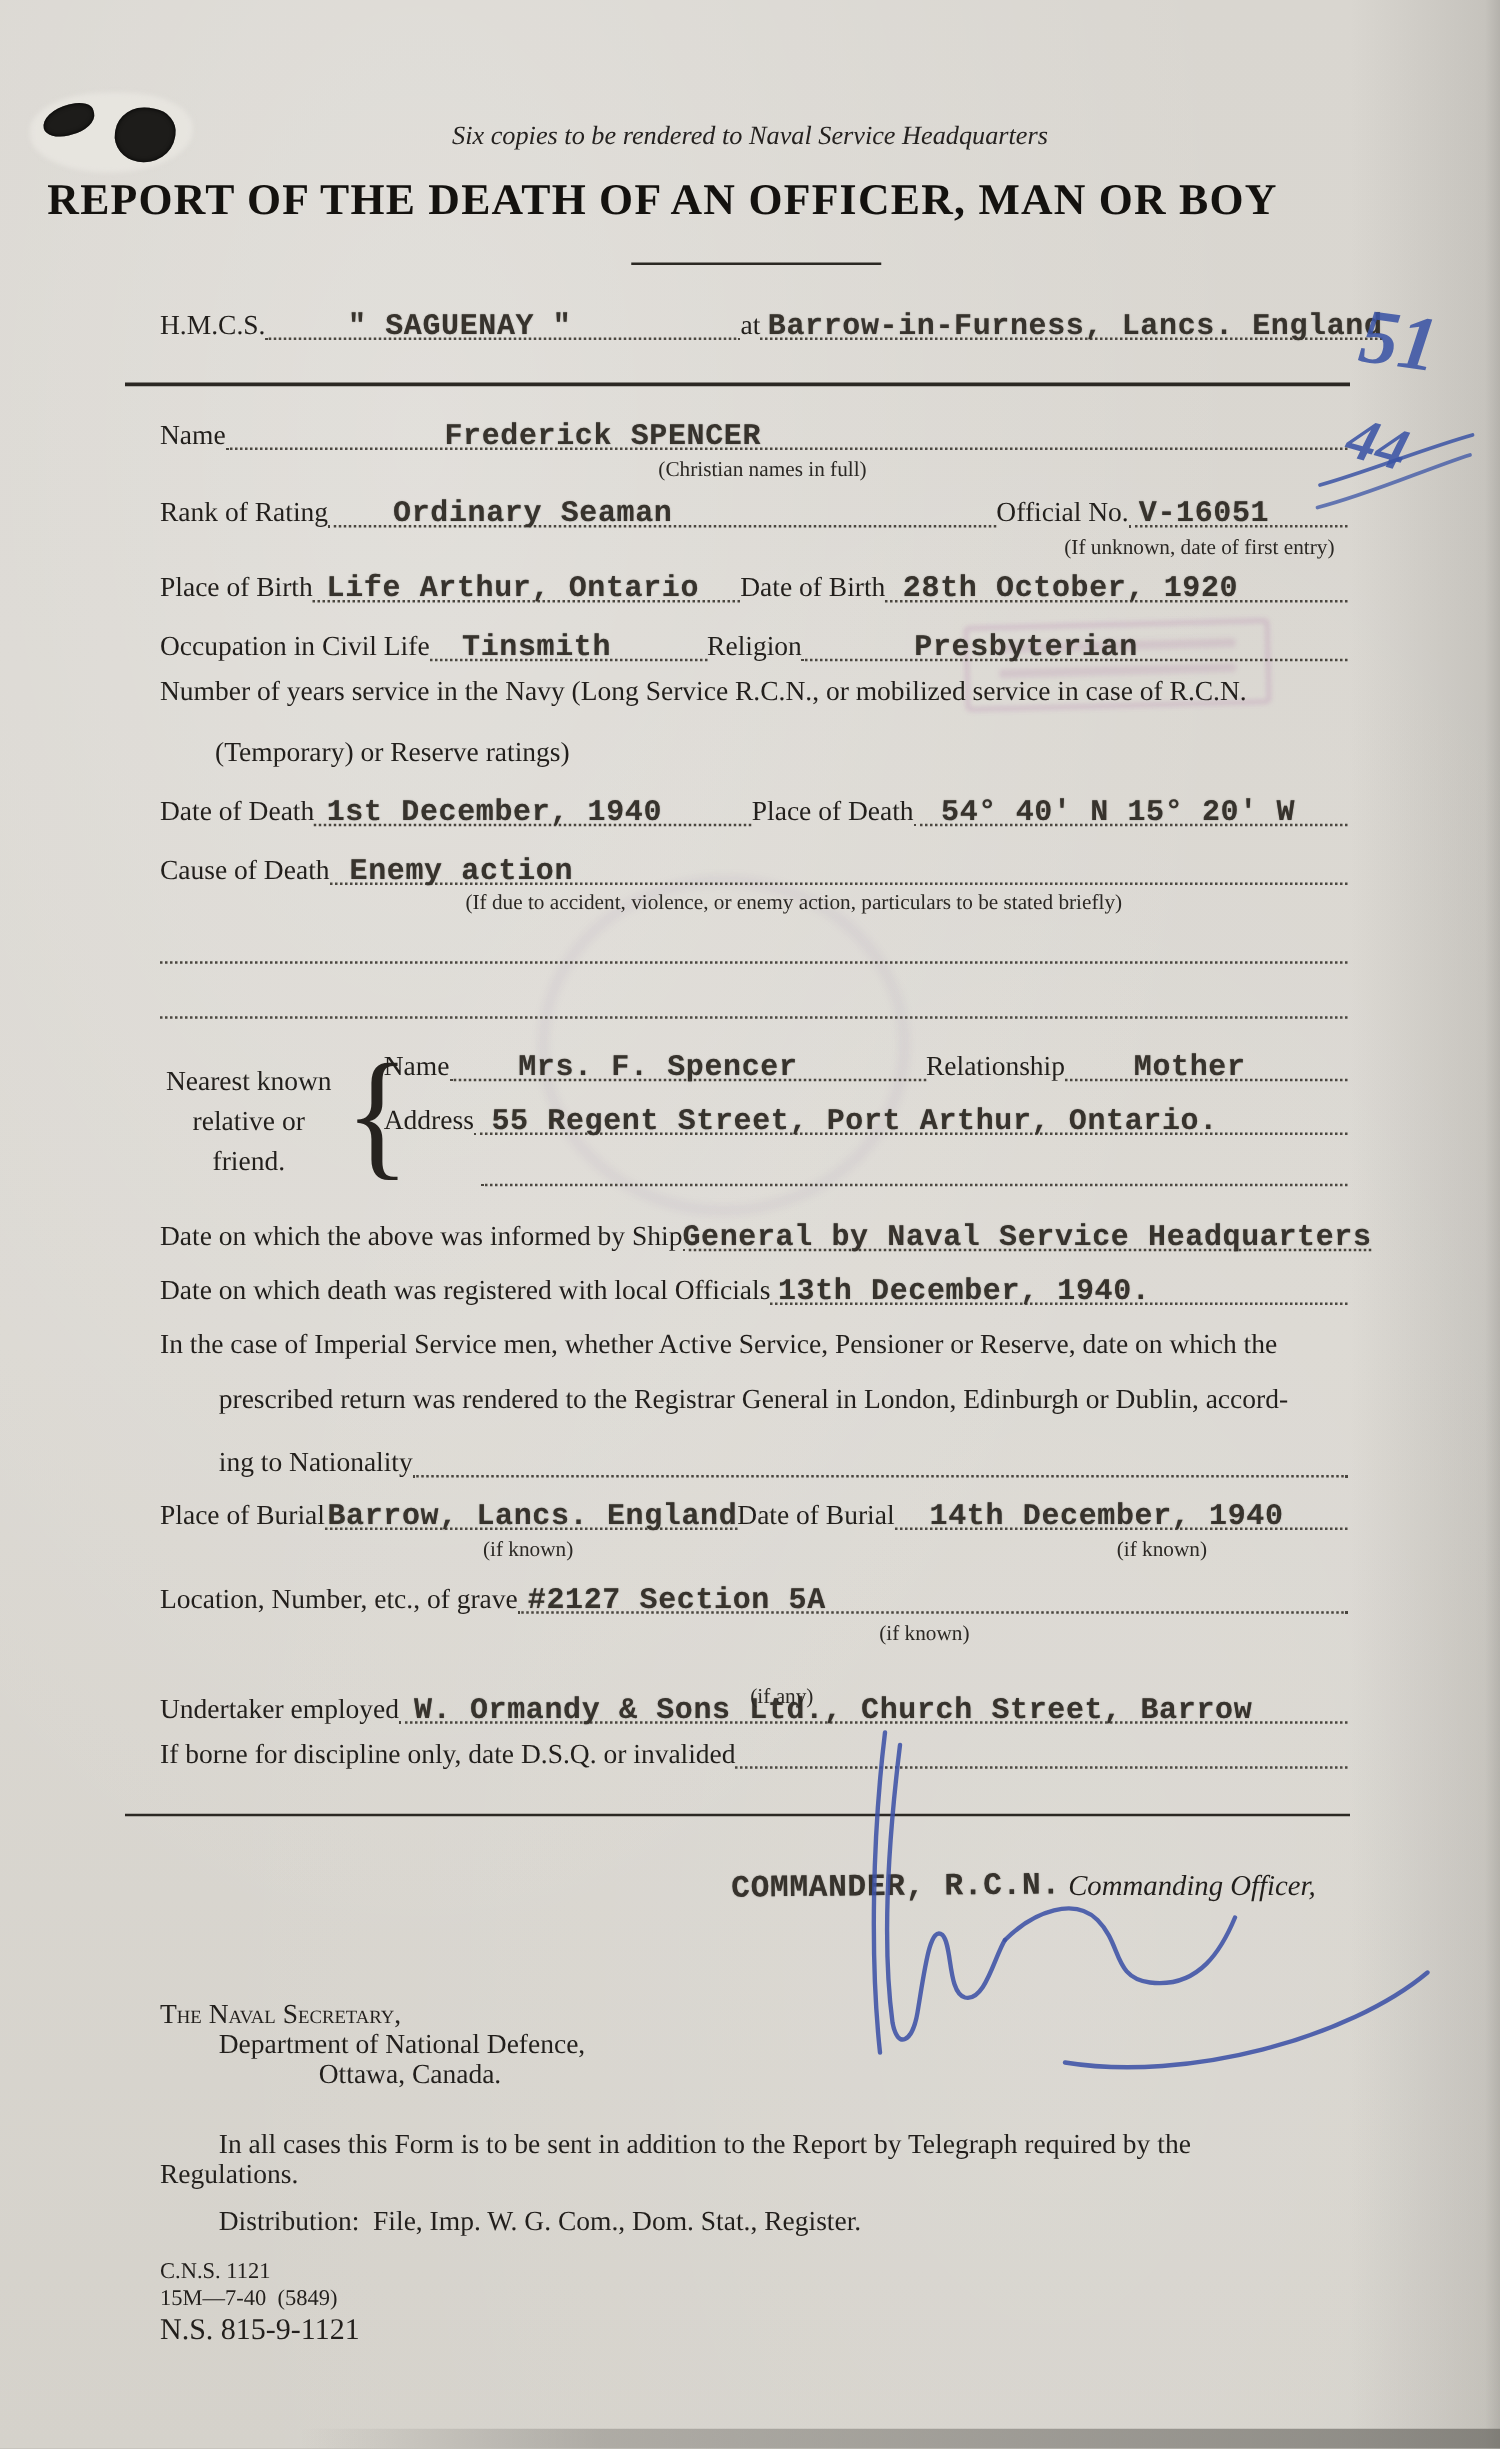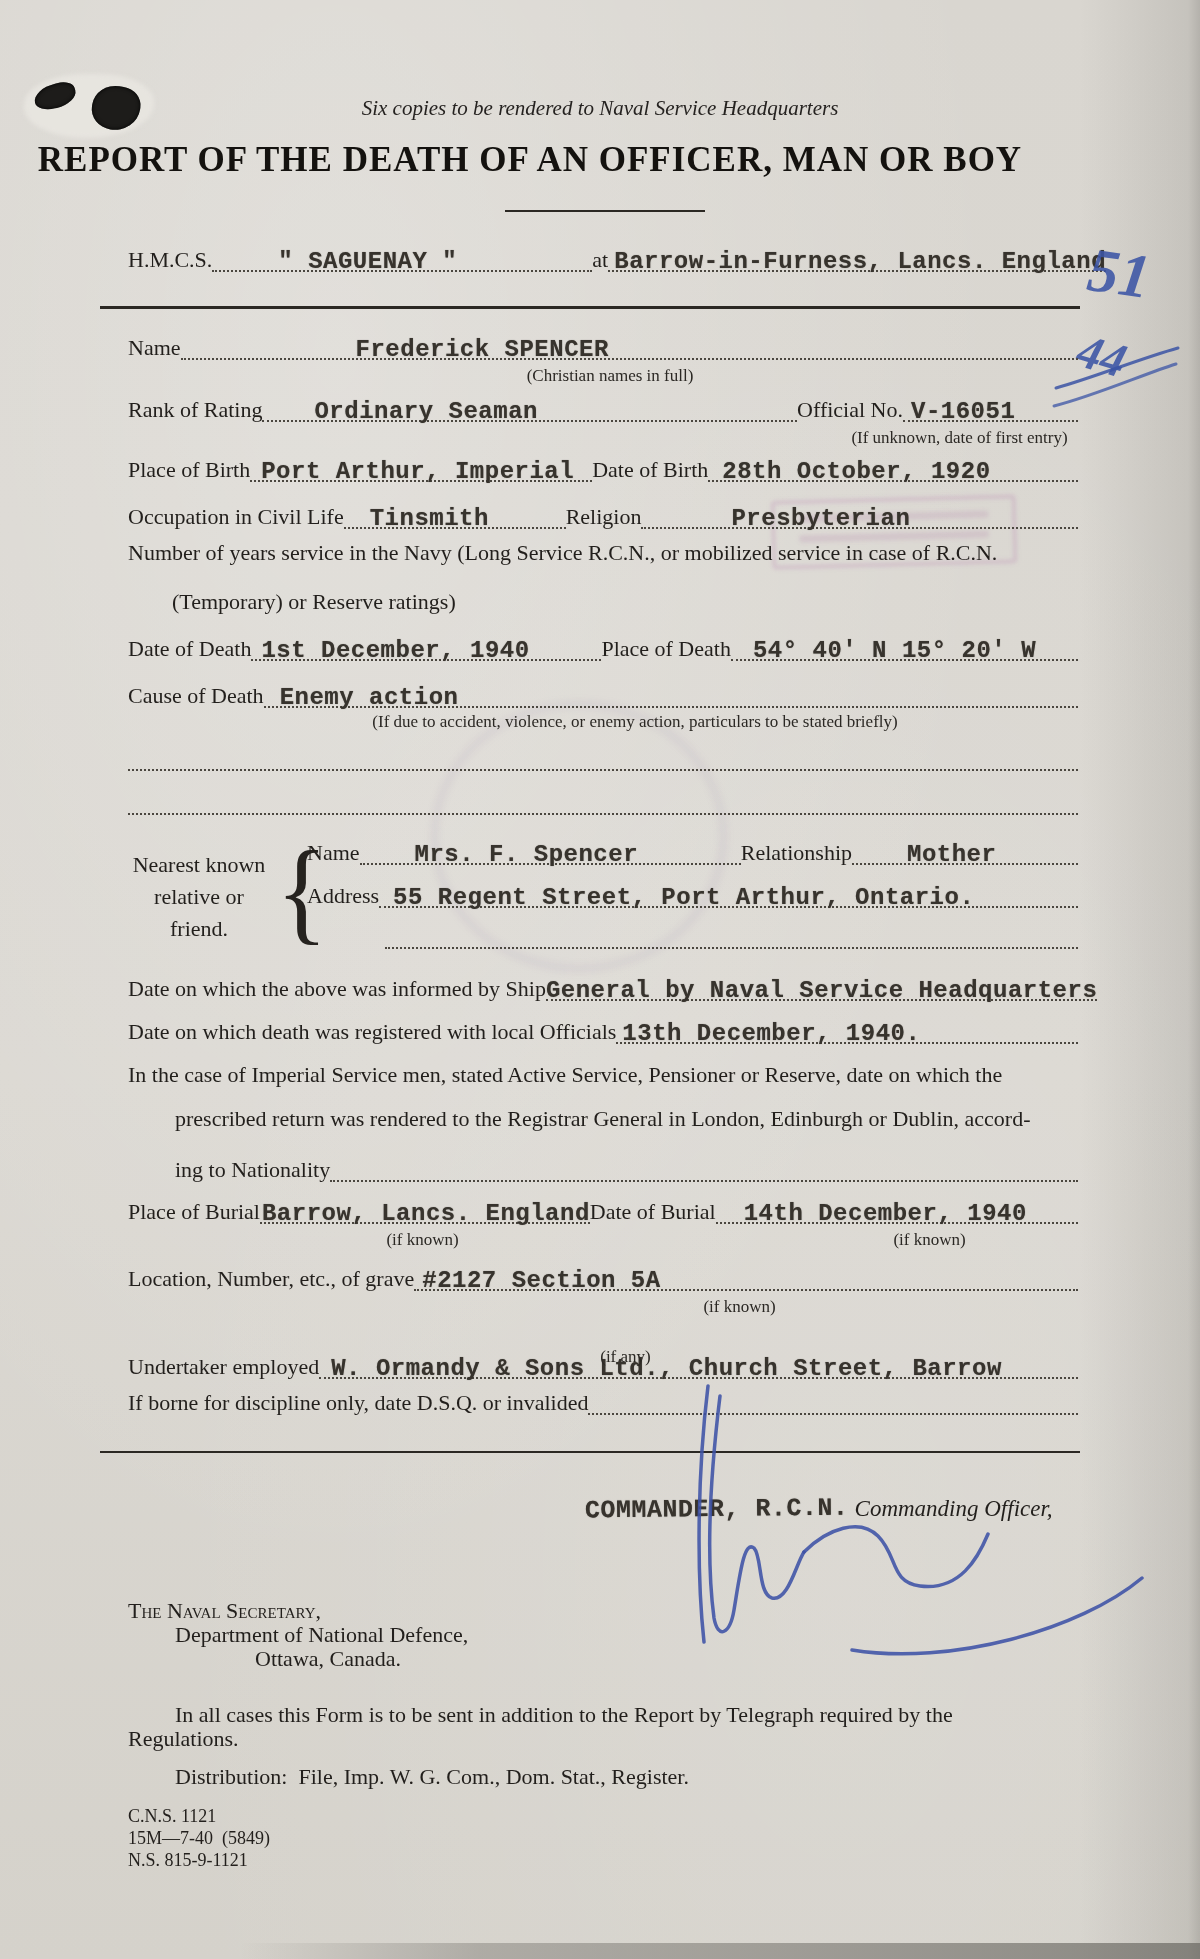--- a/index.html
+++ b/index.html
@@ -96,21 +96,21 @@
     <span class="lbl serif">Official No.</span>
     <span class="fill fw" style="flex-basis:175px;">
         <span class="typed" style="padding-left:8px;">V-16051</span>
       </span>
   </div>
   <div class="cap" style="top:428px;left:812px;width:295px;">(If unknown, date of first entry)</div>
 
   <div class="row" style="top:446px;left:128px;width:950px;">
     <span class="lbl serif">Place of Birth</span>
     <span class="fill fw" style="flex-basis:342px;">
-        <span class="typed" style="padding-left:11px;">Port Arthur, Imperial</span>
+        <span class="typed" style="padding-left:11px;">Life Arthur, Ontario</span>
       </span>
     <span class="lbl serif">Date of Birth</span>
     <span class="fill">
         <span class="typed" style="padding-left:14px;">28th October, 1920</span>
       </span>
   </div>
 
   <div class="row" style="top:493px;left:128px;width:950px;">
     <span class="lbl serif">Occupation in Civil Life</span>
     <span class="fill fw" style="flex-basis:222px;">
@@ -184,21 +184,21 @@
         <span class="typed">General by Naval Service Headquarters</span>
       </span>
   </div>
   <div class="row" style="top:1008px;left:128px;width:950px;">
     <span class="lbl serif">Date on which death was registered with local Officials</span>
     <span class="fill">
         <span class="typed" style="padding-left:6px;">13th December, 1940.</span>
       </span>
   </div>
 
-  <div class="pline" style="top:1062px;left:128px;width:950px;">In the case of Imperial Service men, stated Active Service, Pensioner or Reserve, date on which the</div>
+  <div class="pline" style="top:1062px;left:128px;width:950px;">In the case of Imperial Service men, whether Active Service, Pensioner or Reserve, date on which the</div>
   <div class="pline" style="top:1106px;left:175px;width:903px;">prescribed return was rendered to the Registrar General in London, Edinburgh or Dublin, accord-</div>
   <div class="row" style="top:1146px;left:175px;width:903px;">
     <span class="lbl serif">ing to Nationality</span>
     <span class="fill"></span>
   </div>
 
   <div class="row" style="top:1188px;left:128px;width:950px;">
     <span class="lbl serif">Place of Burial</span>
     <span class="fill fw" style="flex-basis:310px;">
         <span class="typed" style="padding-left:2px;">Barrow, Lancs. England</span>
@@ -252,16 +252,16 @@
   <div class="pline" style="top:1622px;left:175px;">Department of National Defence,</div>
   <div class="pline" style="top:1646px;left:255px;">Ottawa, Canada.</div>
 
   <div class="pline" style="top:1702px;left:175px;width:903px;">In all cases this Form is to be sent in addition to the Report by Telegraph required by the</div>
   <div class="pline" style="top:1726px;left:128px;">Regulations.</div>
 
   <div class="pline" style="top:1764px;left:175px;">Distribution:  File, Imp. W. G. Com., Dom. Stat., Register.</div>
 
   <div class="pline" style="top:1806px;left:128px;font-size:18px;">C.N.S. 1121</div>
   <div class="pline" style="top:1828px;left:128px;font-size:18px;">15M—7-40  (5849)</div>
-  <div class="pline" style="top:1850px;left:128px;font-size:18px;">N.S. 815-9-1121</div>
+  <div class="pline" style="top:1850px;left:128px;font-size:24px;">N.S. 815-9-1121</div>
 
   <div class="bottomedge"></div>
 </div>
 
 </body></html>

